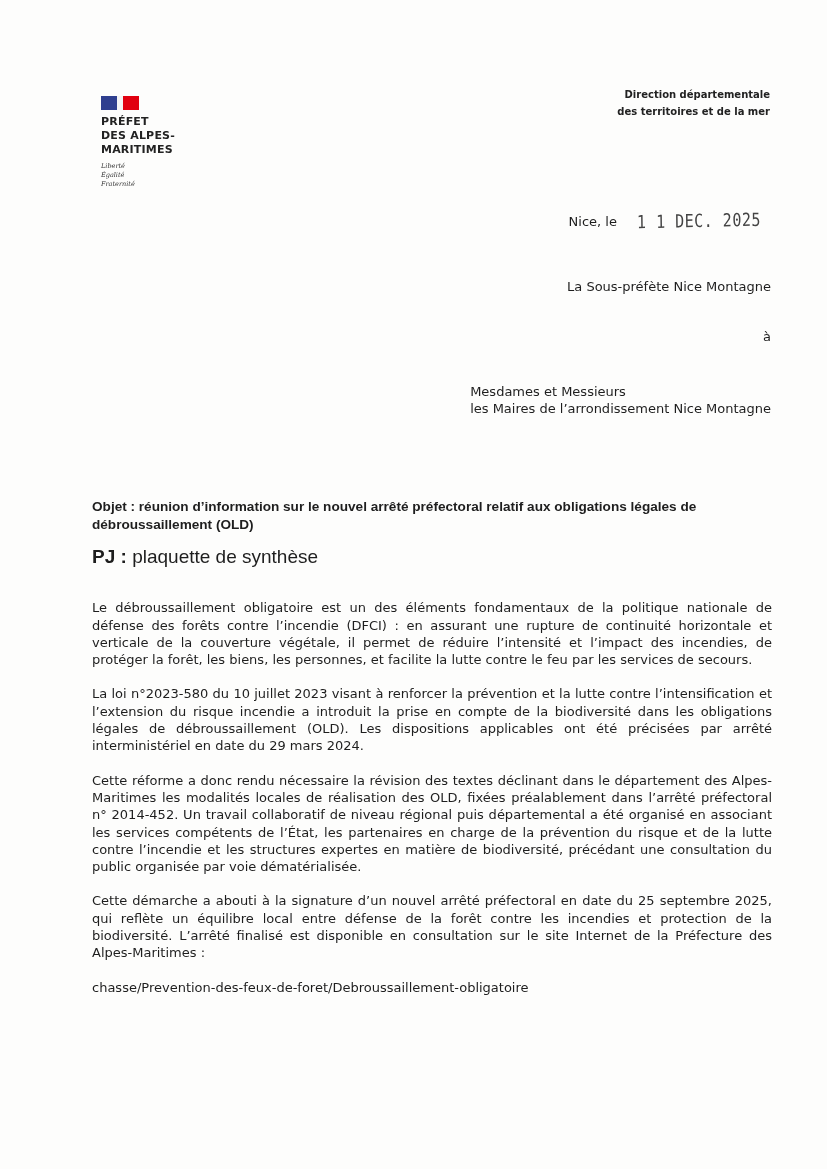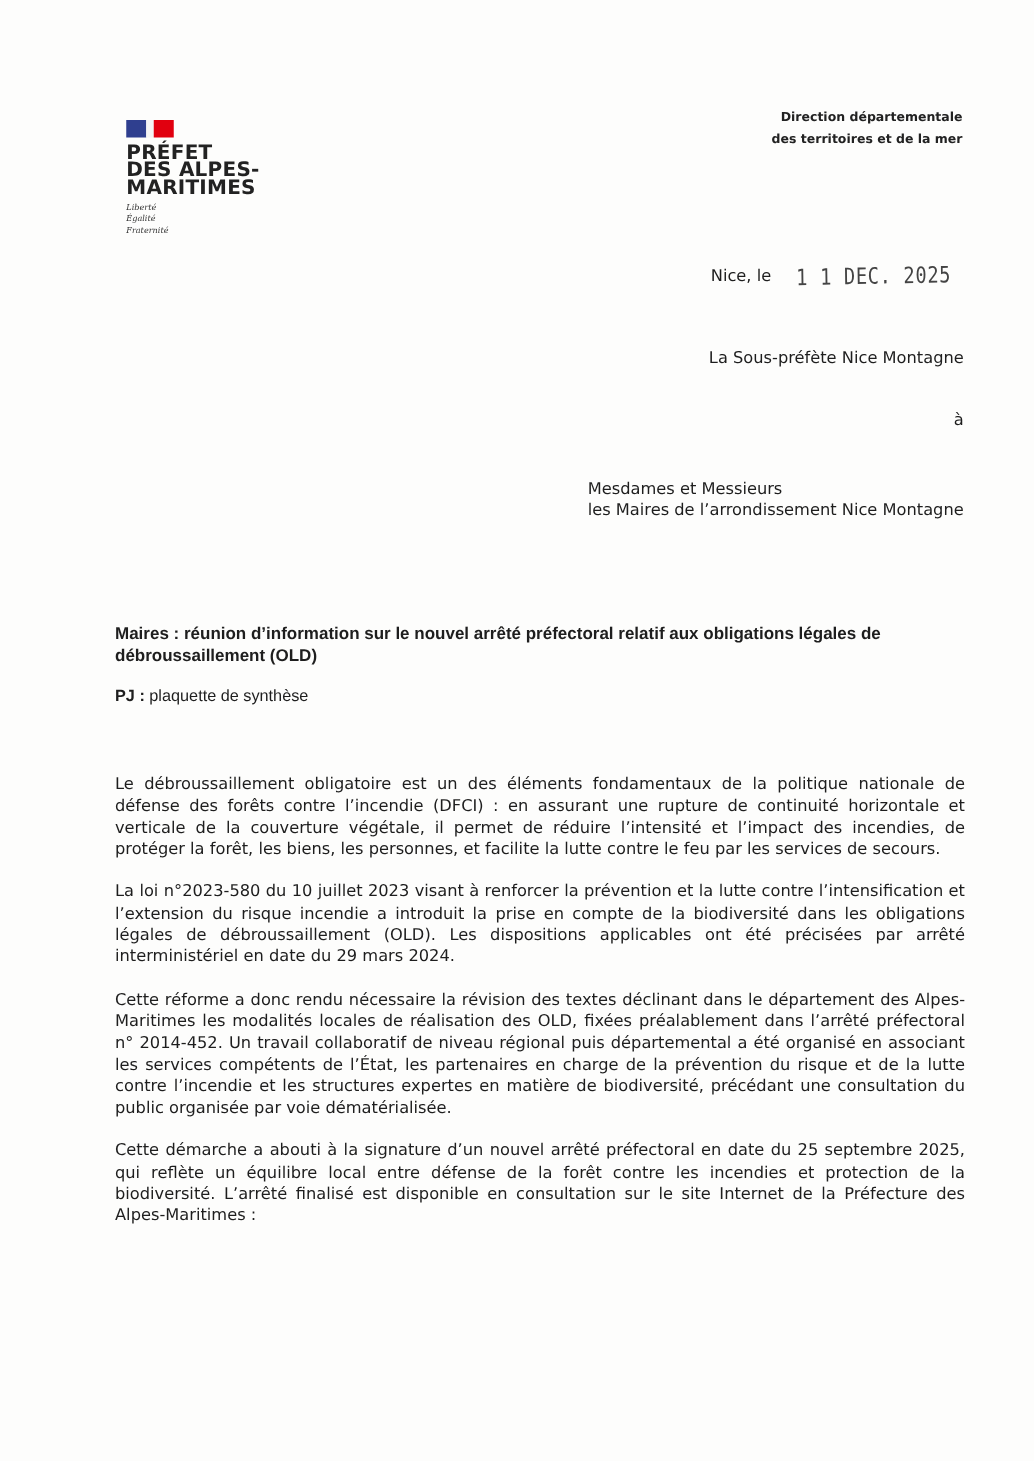--- a/index.html
+++ b/index.html
@@ -9,40 +9,40 @@
       position: relative;
       overflow: hidden;
       font-family: "DejaVu Sans", sans-serif;
       color: #1e1e1e;
     }
     .logo { position: absolute; left: 101px; top: 96px; width: 110px; }
     .flag { display: flex; width: 38px; height: 14px; margin-bottom: 5px; }
     .flag .b { flex: 1; background: #2f3f8f; }
     .flag .w { width: 6px; background: #f4f4f4; }
     .flag .r { flex: 1; background: #e1000f; }
-    .logo-title { font-weight: bold; font-size: 16px; line-height: 14px; color: #222; letter-spacing: 0.2px; }
+    .logo-title { font-weight: bold; font-size: 11px; line-height: 14px; color: #222; letter-spacing: 0.2px; }
     .logo-motto { font-family: "DejaVu Serif", serif; font-style: italic; font-size: 6.5px; line-height: 9px; margin-top: 5px; color: #333; }
 
     .direction { position: absolute; right: 57px; top: 86px; text-align: right; font-weight: bold; font-size: 10px; line-height: 17px; color: #222; }
 
     .date-line { position: absolute; right: 66px; top: 212px; font-size: 13px; }
     .date-line .label { vertical-align: middle; }
     .stamp { display: inline-block; margin-left: 16px; font-family: "DejaVu Sans Mono", monospace; font-size: 15px; letter-spacing: 0.5px; color: #444; transform: scaleY(1.2) rotate(-1deg); vertical-align: middle; }
 
     .right-block { position: absolute; right: 56px; text-align: left; font-size: 13px; line-height: 17px; }
     .sender { top: 278px; }
     .to { top: 328px; }
     .recipient { top: 383px; }
 
     .content { position: absolute; left: 92px; width: 680px; top: 498px; font-size: 13px; line-height: 17.3px; }
     .subject { font-weight: bold; font-family: "Liberation Sans", sans-serif; font-size: 13.6px; line-height: 18px; }
-    .pj { margin-top: 14px; font-family: "Liberation Sans", sans-serif; font-size: 13px; }
+    .pj { margin-top: 14px; font-family: "Liberation Sans", sans-serif; font-size: 19px; }
     .pj b { font-weight: bold; }
     .para { text-align: justify; margin: 0 0 17px 0; }
-    .body-start { margin-top: 54px; }
+    .body-start { margin-top: 34px; }
     .url { word-break: break-all; margin-top: 2px; }
   </style>
 </head>
 <body>
 
 <div class="logo">
   <div class="flag">
     <span class="b"></span>
     <span class="w"></span>
     <span class="r"></span>
@@ -71,28 +71,29 @@
 
 <div class="right-block sender">La Sous-préfète Nice Montagne</div>
 <div class="right-block to">à</div>
 <div class="right-block recipient">
   <div>Mesdames et Messieurs</div>
   <div>les Maires de l’arrondissement Nice Montagne</div>
 </div>
 
 <div class="content">
   <div class="subject">
-    <span>Maires :</span>
+    <span>Objet :</span>
     <span>réunion d’information sur le nouvel arrêté préfectoral relatif aux obligations légales de débroussaillement (OLD)</span>
   </div>
   <div class="pj">
     <b>PJ :</b>
     <span>plaquette de synthèse</span>
   </div>
 
   <p class="para body-start">Le débroussaillement obligatoire est un des éléments fondamentaux de la politique nationale de défense des forêts contre l’incendie (DFCI) : en assurant une rupture de continuité horizontale et verticale de la couverture végétale, il permet de réduire l’intensité et l’impact des incendies, de protéger la forêt, les biens, les personnes, et facilite la lutte contre le feu par les services de secours.</p>
   <p class="para">La loi n°2023-580 du 10 juillet 2023 visant à renforcer la prévention et la lutte contre l’intensification et l’extension du risque incendie a introduit la prise en compte de la biodiversité dans les obligations légales de débroussaillement (OLD). Les dispositions applicables ont été précisées par arrêté interministériel en date du 29 mars 2024.</p>
   <p class="para">Cette réforme a donc rendu nécessaire la révision des textes déclinant dans le département des Alpes-Maritimes les modalités locales de réalisation des OLD, fixées préalablement dans l’arrêté préfectoral n° 2014-452. Un travail collaboratif de niveau régional puis départemental a été organisé en associant les services compétents de l’État, les partenaires en charge de la prévention du risque et de la lutte contre l’incendie et les structures expertes en matière de biodiversité, précédant une consultation du public organisée par voie dématérialisée.</p>
   <p class="para">Cette démarche a abouti à la signature d’un nouvel arrêté préfectoral en date du 25 septembre 2025, qui reflète un équilibre local entre défense de la forêt contre les incendies et protection de la biodiversité. L’arrêté finalisé est disponible en consultation sur le site Internet de la Préfecture des Alpes-Maritimes :</p>
 
   <div class="url">
+    <div>chasse/Prevention-des-feux-de-foret/Debroussaillement-obligatoire</div>
   </div>
 </div>
 
 </body></html>

